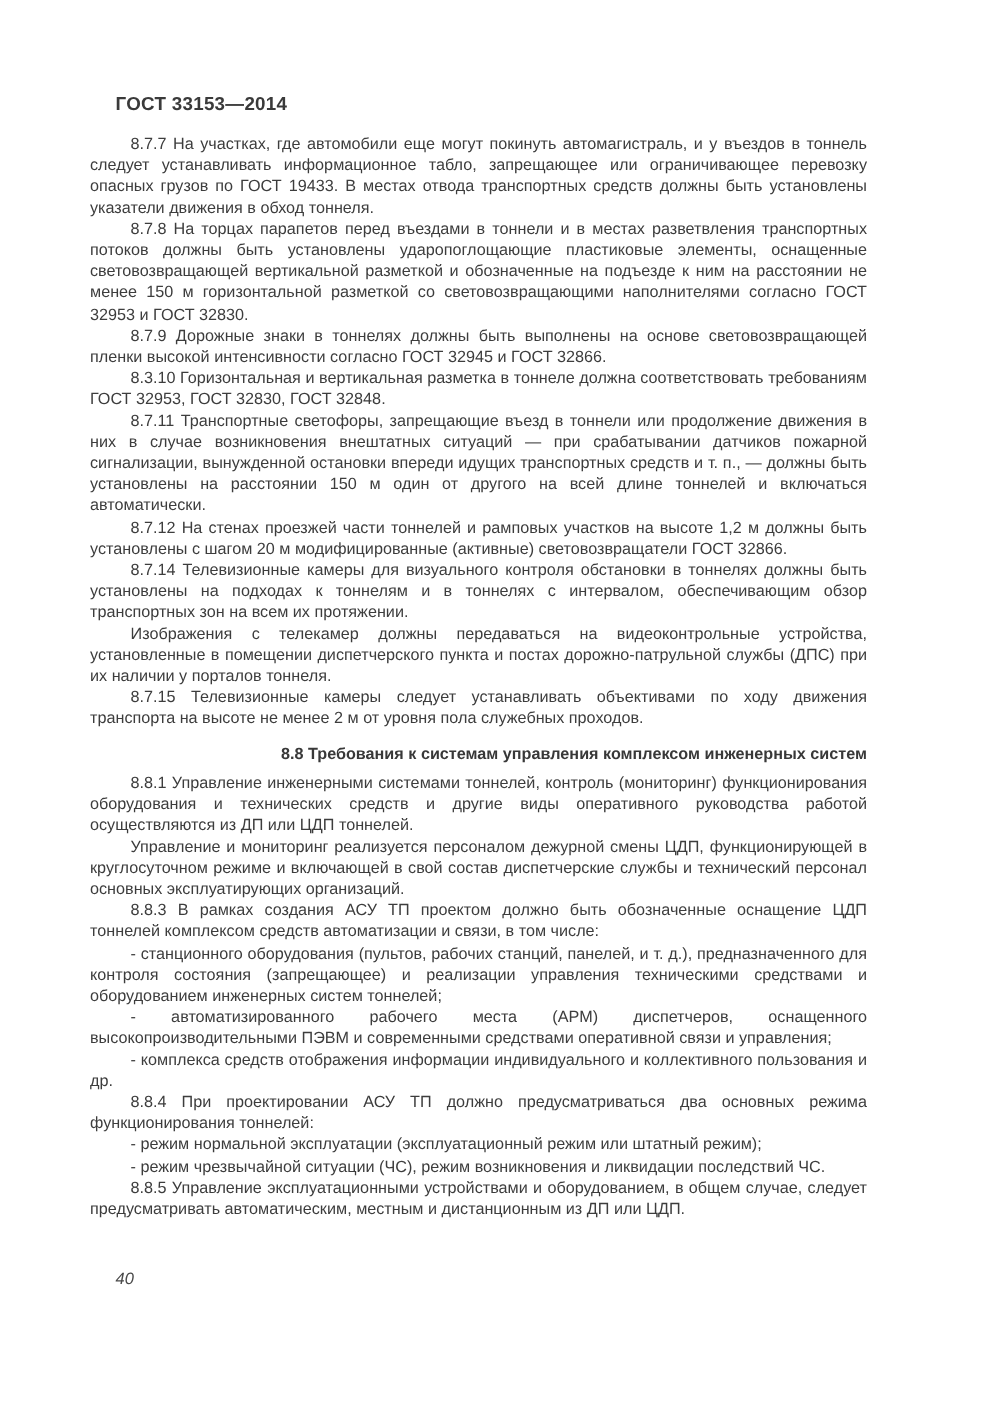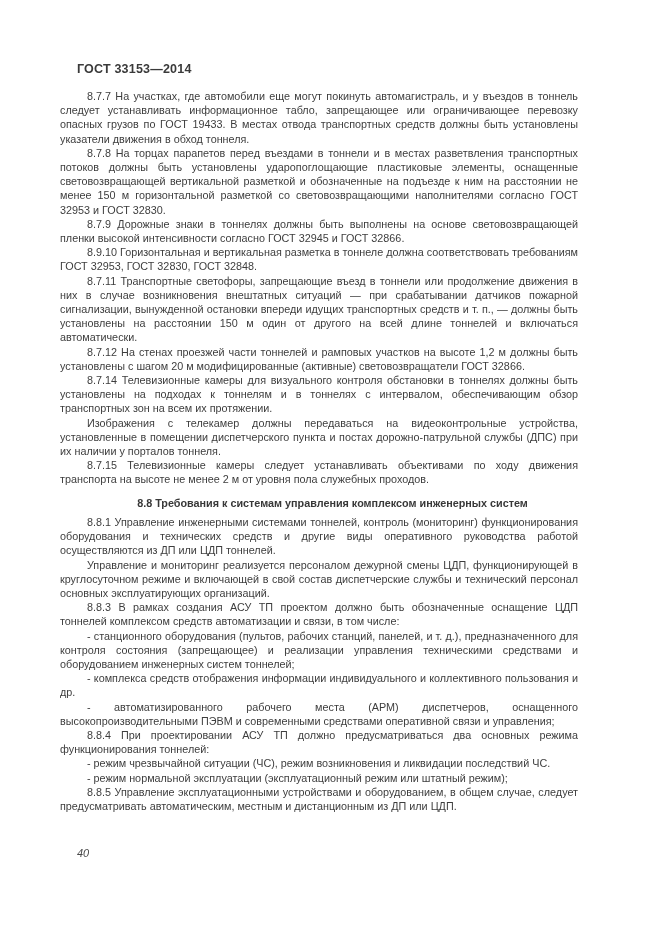--- a/index.html
+++ b/index.html
@@ -33,21 +33,21 @@
     font-size: 10.8px;
     line-height: 14.2px;
     text-align: justify;
   }
   .text-block p {
     margin: 0;
     text-indent: 27px;
   }
   .text-block p.section-heading {
     font-weight: bold;
-    text-align: center;
+    text-align: right;
     margin-top: 9px;
     margin-bottom: 5px;
     color: #383838;
   }
   .page-number {
     position: absolute;
     left: 77px;
     top: 847px;
     font-size: 11px;
     color: #4a4a4a;
@@ -58,34 +58,34 @@
 <body>
 
 <div class="page">
 
   <div class="doc-header">ГОСТ 33153—2014</div>
 
   <div class="text-block">
     <p>8.7.7 На участках, где автомобили еще могут покинуть автомагистраль, и у въездов в тоннель следует устанавливать информационное табло, запрещающее или ограничивающее перевозку опасных грузов по ГОСТ 19433. В местах отвода транспортных средств должны быть установлены указатели движения в обход тоннеля.</p>
     <p>8.7.8 На торцах парапетов перед въездами в тоннели и в местах разветвления транспортных потоков должны быть установлены ударопоглощающие пластиковые элементы, оснащенные световозвращающей вертикальной разметкой и обозначенные на подъезде к ним на расстоянии не менее 150 м горизонтальной разметкой со световозвращающими наполнителями согласно ГОСТ 32953 и ГОСТ 32830.</p>
     <p>8.7.9 Дорожные знаки в тоннелях должны быть выполнены на основе световозвращающей пленки высокой интенсивности согласно ГОСТ 32945 и ГОСТ 32866.</p>
-    <p>8.9.10 Горизонтальная и вертикальная разметка в тоннеле должна соответствовать требованиям ГОСТ 32953, ГОСТ 32830, ГОСТ 32848.</p>
+    <p>8.3.10 Горизонтальная и вертикальная разметка в тоннеле должна соответствовать требованиям ГОСТ 32953, ГОСТ 32830, ГОСТ 32848.</p>
     <p>8.7.11 Транспортные светофоры, запрещающие въезд в тоннели или продолжение движения в них в случае возникновения внештатных ситуаций — при срабатывании датчиков пожарной сигнализации, вынужденной остановки впереди идущих транспортных средств и т. п., — должны быть установлены на расстоянии 150 м один от другого на всей длине тоннелей и включаться автоматически.</p>
     <p>8.7.12 На стенах проезжей части тоннелей и рамповых участков на высоте 1,2 м должны быть установлены с шагом 20 м модифицированные (активные) световозвращатели ГОСТ 32866.</p>
     <p>8.7.14 Телевизионные камеры для визуального контроля обстановки в тоннелях должны быть установлены на подходах к тоннелям и в тоннелях с интервалом, обеспечивающим обзор транспортных зон на всем их протяжении.</p>
     <p>Изображения с телекамер должны передаваться на видеоконтрольные устройства, установленные в помещении диспетчерского пункта и постах дорожно-патрульной службы (ДПС) при их наличии у порталов тоннеля.</p>
     <p>8.7.15 Телевизионные камеры следует устанавливать объективами по ходу движения транспорта на высоте не менее 2 м от уровня пола служебных проходов.</p>
     <p class="section-heading">8.8 Требования к системам управления комплексом инженерных систем</p>
     <p>8.8.1 Управление инженерными системами тоннелей, контроль (мониторинг) функционирования оборудования и технических средств и другие виды оперативного руководства работой осуществляются из ДП или ЦДП тоннелей.</p>
     <p>Управление и мониторинг реализуется персоналом дежурной смены ЦДП, функционирующей в круглосуточном режиме и включающей в свой состав диспетчерские службы и технический персонал основных эксплуатирующих организаций.</p>
     <p>8.8.3 В рамках создания АСУ ТП проектом должно быть обозначенные оснащение ЦДП тоннелей комплексом средств автоматизации и связи, в том числе:</p>
     <p>- станционного оборудования (пультов, рабочих станций, панелей, и т. д.), предназначенного для контроля состояния (запрещающее) и реализации управления техническими средствами и оборудованием инженерных систем тоннелей;</p>
+    <p>- автоматизированного рабочего места (АРМ) диспетчеров, оснащенного высокопроизводительными ПЭВМ и современными средствами оперативной связи и управления;</p>
     <p>- комплекса средств отображения информации индивидуального и коллективного пользования и др.</p>
-    <p>- автоматизированного рабочего места (АРМ) диспетчеров, оснащенного высокопроизводительными ПЭВМ и современными средствами оперативной связи и управления;</p>
     <p>8.8.4 При проектировании АСУ ТП должно предусматриваться два основных режима функционирования тоннелей:</p>
+    <p>- режим нормальной эксплуатации (эксплуатационный режим или штатный режим);</p>
     <p>- режим чрезвычайной ситуации (ЧС), режим возникновения и ликвидации последствий ЧС.</p>
-    <p>- режим нормальной эксплуатации (эксплуатационный режим или штатный режим);</p>
     <p>8.8.5 Управление эксплуатационными устройствами и оборудованием, в общем случае, следует предусматривать автоматическим, местным и дистанционным из ДП или ЦДП.</p>
   </div>
 
   <div class="page-number">40</div>
 
 </div>
 
 </body></html>

